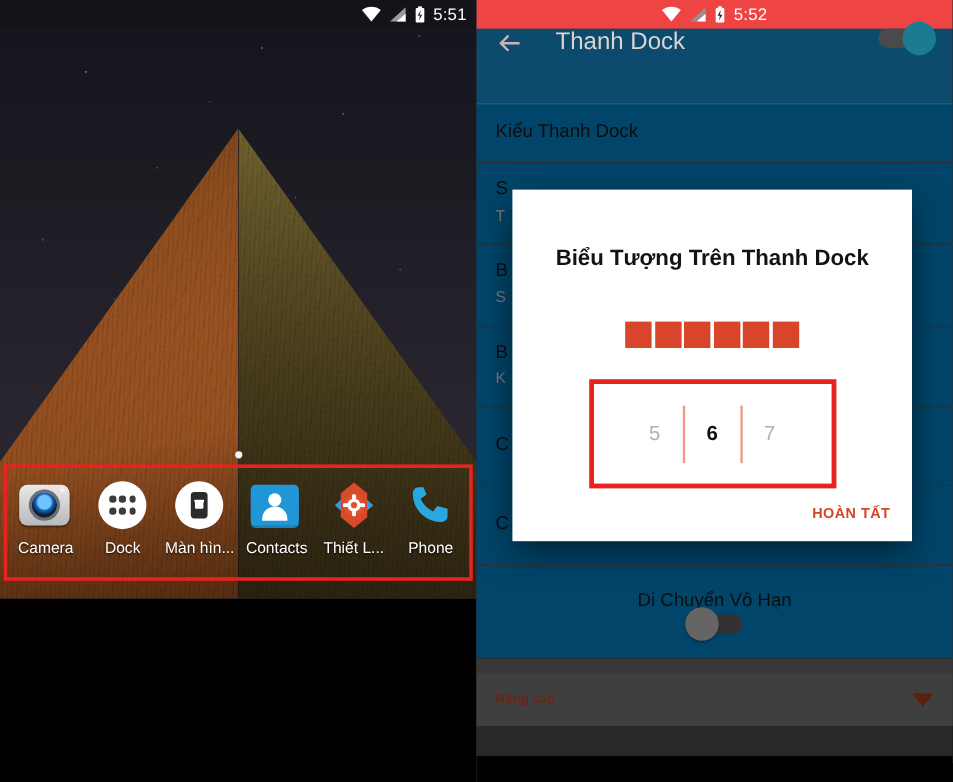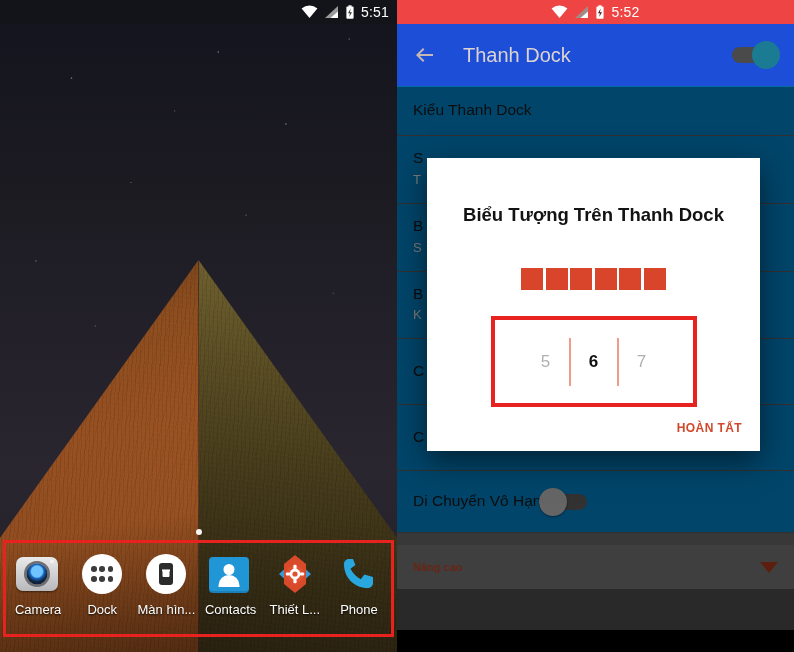--- a/index.html
+++ b/index.html
@@ -1,20 +1,20 @@
 <!DOCTYPE html>
 <html><head>
 <meta charset="utf-8">
 <style>
   html,body{margin:0;padding:0;background:#000;}
   body{width:794px;height:652px;font-family:"Liberation Sans",sans-serif;overflow:hidden;}
   .screen{position:relative;width:794px;height:652px;display:flex;}
 
   
-  .left-phone{position:relative;width:397px;height:652px;overflow:hidden;background:#10101a;}
+  .left-phone{position:relative;width:397px;height:499px;overflow:hidden;background:#10101a;}
   .wallpaper{position:absolute;inset:0;
     background:
       radial-gradient(circle at 18% 12%, rgba(255,255,255,.30) 0 .7px, transparent 1.2px),
       radial-gradient(circle at 55% 8%, rgba(255,255,255,.26) 0 .7px, transparent 1.2px),
       radial-gradient(circle at 72% 19%, rgba(255,255,255,.22) 0 .7px, transparent 1.2px),
       radial-gradient(circle at 88% 6%, rgba(255,255,255,.20) 0 .7px, transparent 1.2px),
       radial-gradient(circle at 33% 28%, rgba(255,255,255,.18) 0 .6px, transparent 1.1px),
       radial-gradient(circle at 9% 40%, rgba(255,255,255,.20) 0 .7px, transparent 1.2px),
       radial-gradient(circle at 62% 33%, rgba(255,255,255,.16) 0 .6px, transparent 1.1px),
       radial-gradient(circle at 84% 45%, rgba(255,255,255,.18) 0 .6px, transparent 1.1px),
@@ -80,31 +80,31 @@
     width:21px;height:12px;border-radius:11px 11px 0 0;background:#fff;}
   
   .ic-phone{width:40px;height:40px;margin:2px;position:relative;}
   
   .ic-set{width:44px;height:40px;margin-top:2px;position:relative;}
 
   
   .right-phone{position:relative;width:397px;height:652px;background:#3f3f3f;overflow:hidden;}
   .r-statusbar{height:24px;background:#ef4444;display:flex;align-items:center;justify-content:center;
     gap:6px;padding:0 5px;color:#fff;font-size:13px;box-sizing:border-box;}
-  .appbar{height:62px;background:#1d4ed8;display:flex;align-items:center;padding:0 16px;box-sizing:border-box;gap:26px;}
+  .appbar{height:62px;background:#0c4a6e;display:flex;padding:0 16px;box-sizing:border-box;gap:26px;}
   .back-arrow{width:24px;height:24px;position:relative;flex:none;}
   .appbar-title{font-size:20px;color:#dcd3d1;flex:1;}
   .toggle-on{width:46px;height:16px;border-radius:8px;background:#4a4a4a;position:relative;flex:none;}
   .toggle-on:after{content:"";position:absolute;right:-2px;top:-6px;width:28px;height:28px;border-radius:50%;background:#1b7b92;}
   .list{position:relative;}
   .row{padding:14px 16px;border-bottom:1px solid #4a4a4a;background:#0369a1;min-height:30px;box-sizing:border-box;}
   .row .t{font-size:15.5px;color:#141414;line-height:1.35;}
   .row .s{font-size:13px;color:#b9b9b9;margin-top:3px;line-height:1.3;}
   .row.tall{padding:12px 16px 14px;}
-  .row.switch{display:flex;align-items:center;}
+  .row.switch{display:flex;align-items:center;flex-direction:column;}
   .toggle-off{width:46px;height:16px;border-radius:8px;background:#4c4c4c;position:relative;flex:none;}
   .toggle-off:after{content:"";position:absolute;left:-2px;top:-6px;width:28px;height:28px;border-radius:50%;
     background:#9a9a9a;box-shadow:0 1px 2px rgba(0,0,0,.4);}
   .gap{height:12px;background:#565656;}
   .adv{padding:16px;display:flex;align-items:center;justify-content:space-between;background:#606060;}
   .adv .t{font-size:11px;color:#9c3a21;font-weight:bold;}
   .caret{width:0;height:0;border-left:9px solid transparent;border-right:9px solid transparent;border-top:11px solid #8c3018;}
   .blackbar{position:absolute;left:0;right:0;bottom:0;height:22px;background:#000;}
   .scrim{position:absolute;left:0;right:0;top:87px;bottom:0;background:rgba(0,0,0,.34);pointer-events:none;}
 

